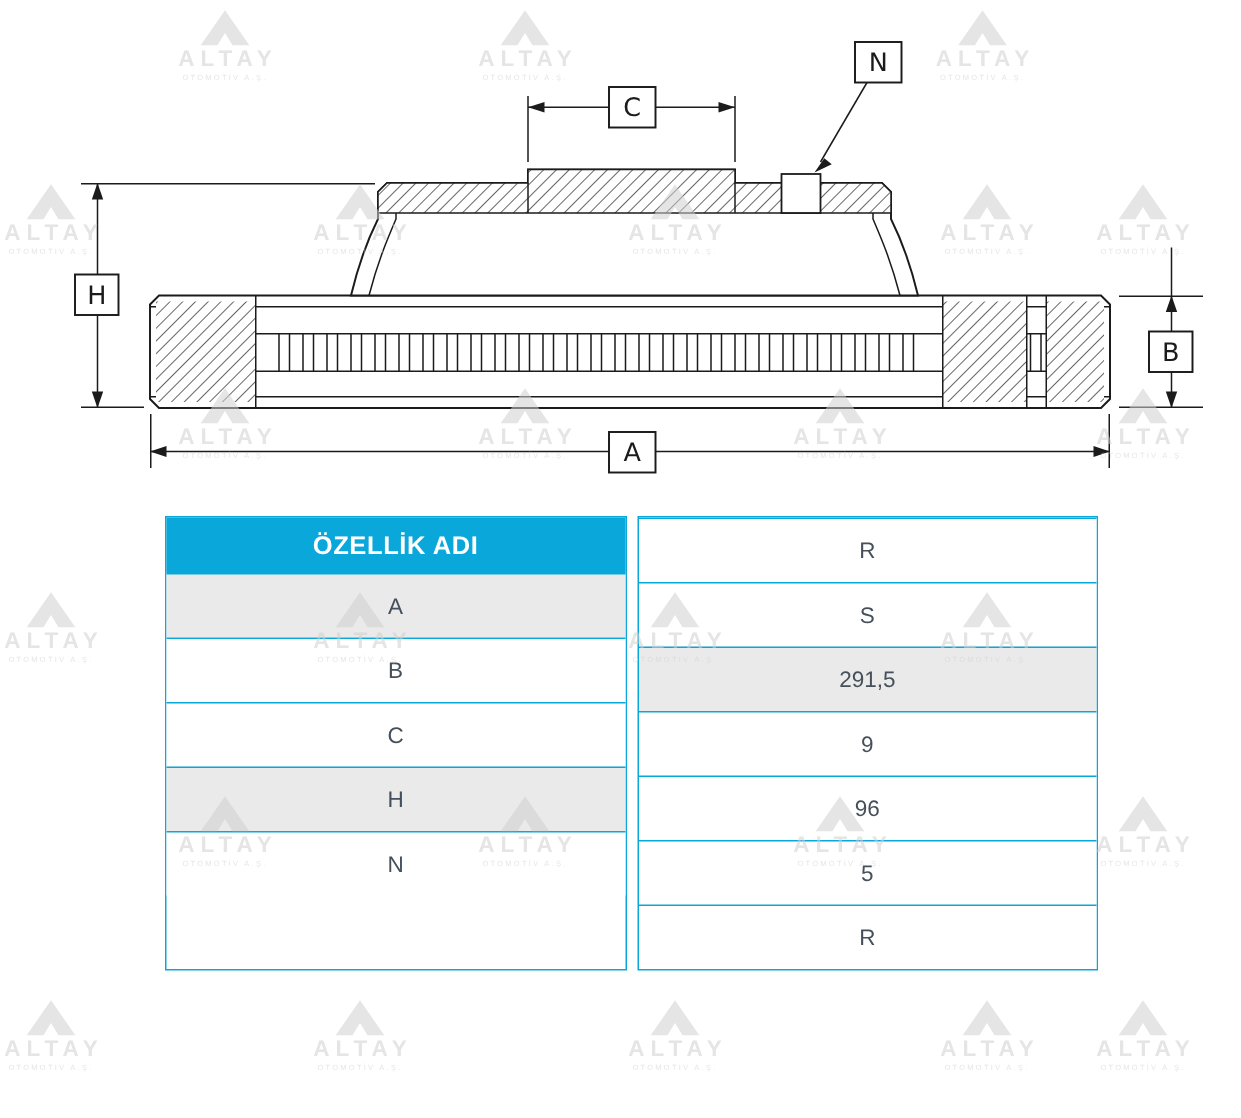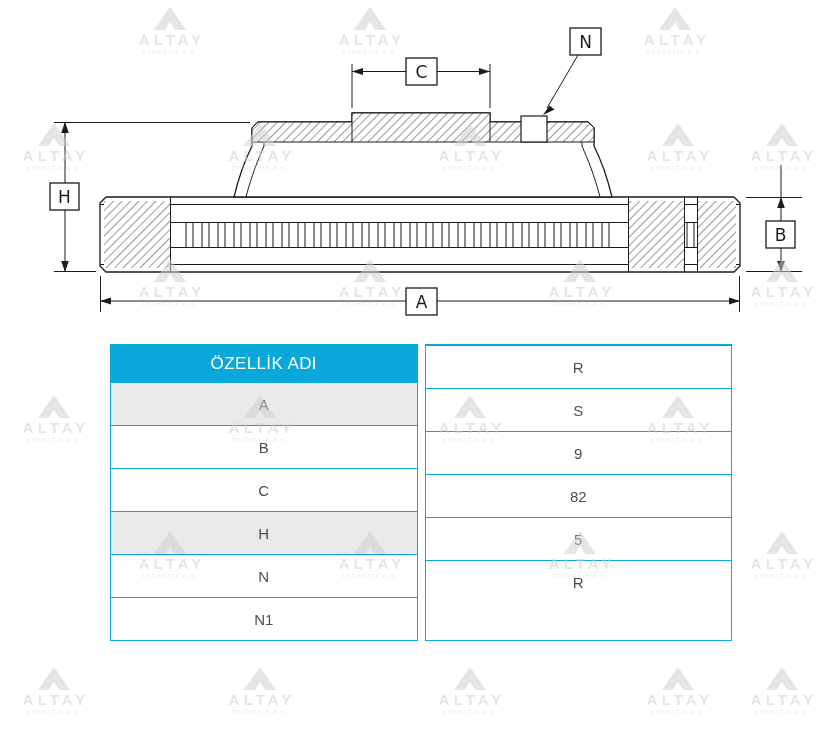--- a/index.html
+++ b/index.html
@@ -11,32 +11,32 @@
   .diagram{position:absolute;left:0;top:0;z-index:2;}
 
   
   .table-wrap{
     position:absolute;left:110px;top:344px;width:622px;
     display:flex;gap:7px;z-index:2;
   }
   .spec-col{flex:1;border:1px solid var(--accent,#09a7da);background:#fff;}
   .spec-header{
     height:37px;background:var(--accent,#09a7da);color:#fff;
-    font-weight:normal;font-size:17px;letter-spacing:.4px;
+    font-weight:bold;font-size:17px;letter-spacing:.4px;
     display:flex;align-items:center;justify-content:center;
   }
   .spec-cell{
     height:42px;border-top:1px solid var(--accent,#09a7da);
     display:flex;align-items:center;justify-content:center;
     font-size:15px;color:var(--table-text,#45505a);background:#fff;
   }
   .spec-cell.shaded{background:var(--row-shade,#eaeaea);}
 
   
-  .wm-layer{position:absolute;inset:0;z-index:3;pointer-events:none;margin-left:20px;}
+  .wm-layer{position:absolute;inset:0;z-index:3;pointer-events:none;}
   .wm{
     position:absolute;width:96px;transform:translateX(-50%);
     text-align:center;color:var(--watermark,#d0d0d0);opacity:.55;
   }
   .wm svg{width:34px;height:25px;display:block;margin:0 auto 1px auto;fill:currentColor;}
   .wm-text{font-size:15px;font-weight:bold;letter-spacing:4px;padding-left:4px;line-height:1.1;}
   .wm-sub{font-size:5px;letter-spacing:1.5px;line-height:1.2;}
 </style>
 </head>
 <body>
@@ -165,27 +165,27 @@
 </svg>
 
 <div class="table-wrap">
   <div class="spec-col">
     <div class="spec-header">ÖZELLİK ADI</div>
     <div class="spec-cell shaded">A</div>
     <div class="spec-cell">B</div>
     <div class="spec-cell">C</div>
     <div class="spec-cell shaded">H</div>
     <div class="spec-cell">N</div>
-    <div class="spec-cell">N1</div>
   </div>
   <div class="spec-col">
     <div class="spec-cell">R</div>
     <div class="spec-cell">S</div>
+    <div class="spec-cell shaded">291,5</div>
     <div class="spec-cell">9</div>
-    <div class="spec-cell">82</div>
+    <div class="spec-cell">96</div>
     <div class="spec-cell">5</div>
     <div class="spec-cell">R</div>
   </div>
 </div>
 
 <div class="wm-layer">
 
 <div class="wm" style="left: 150px; top: 6px;">
     <svg viewBox="0 0 44 32">
       <path d="M22,1 L43,31 L28.5,31 L22,20.5 L15.5,31 L1,31 Z"></path>

